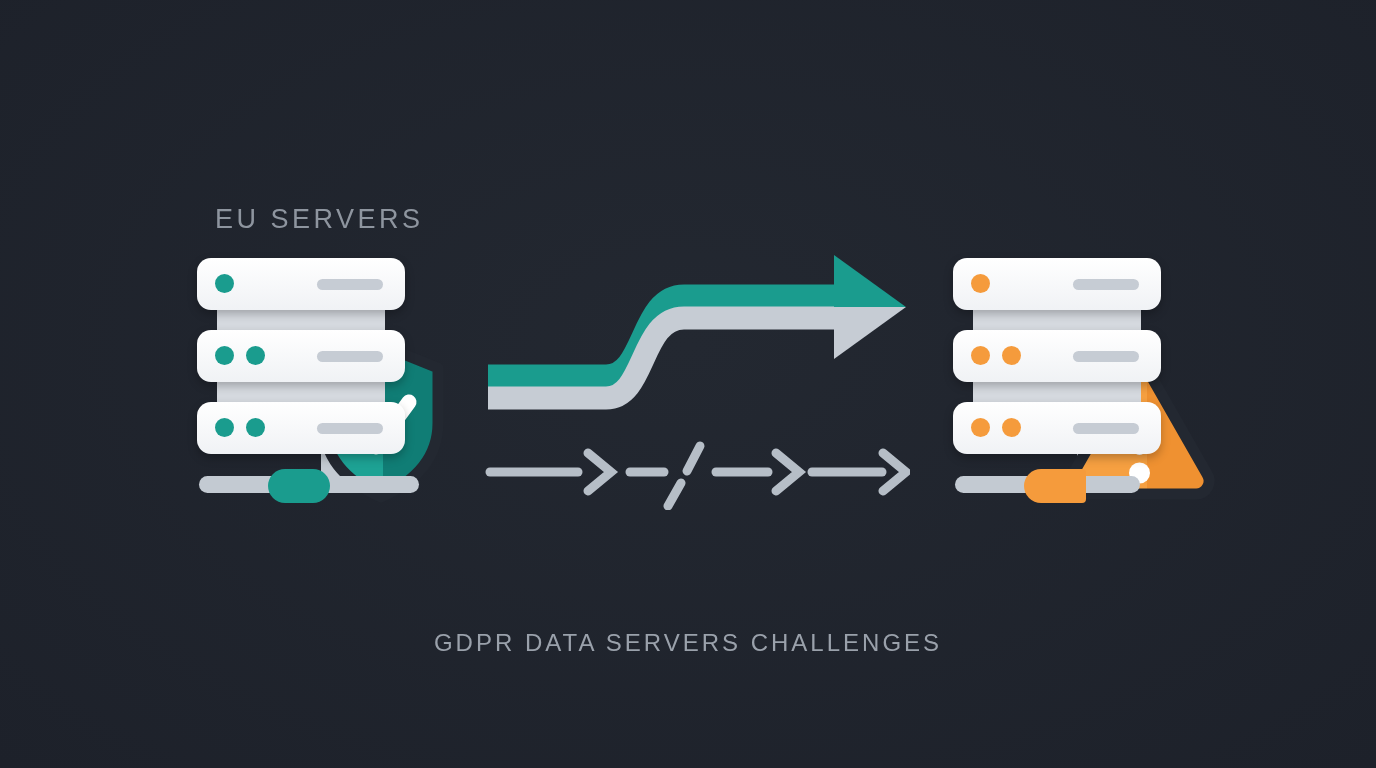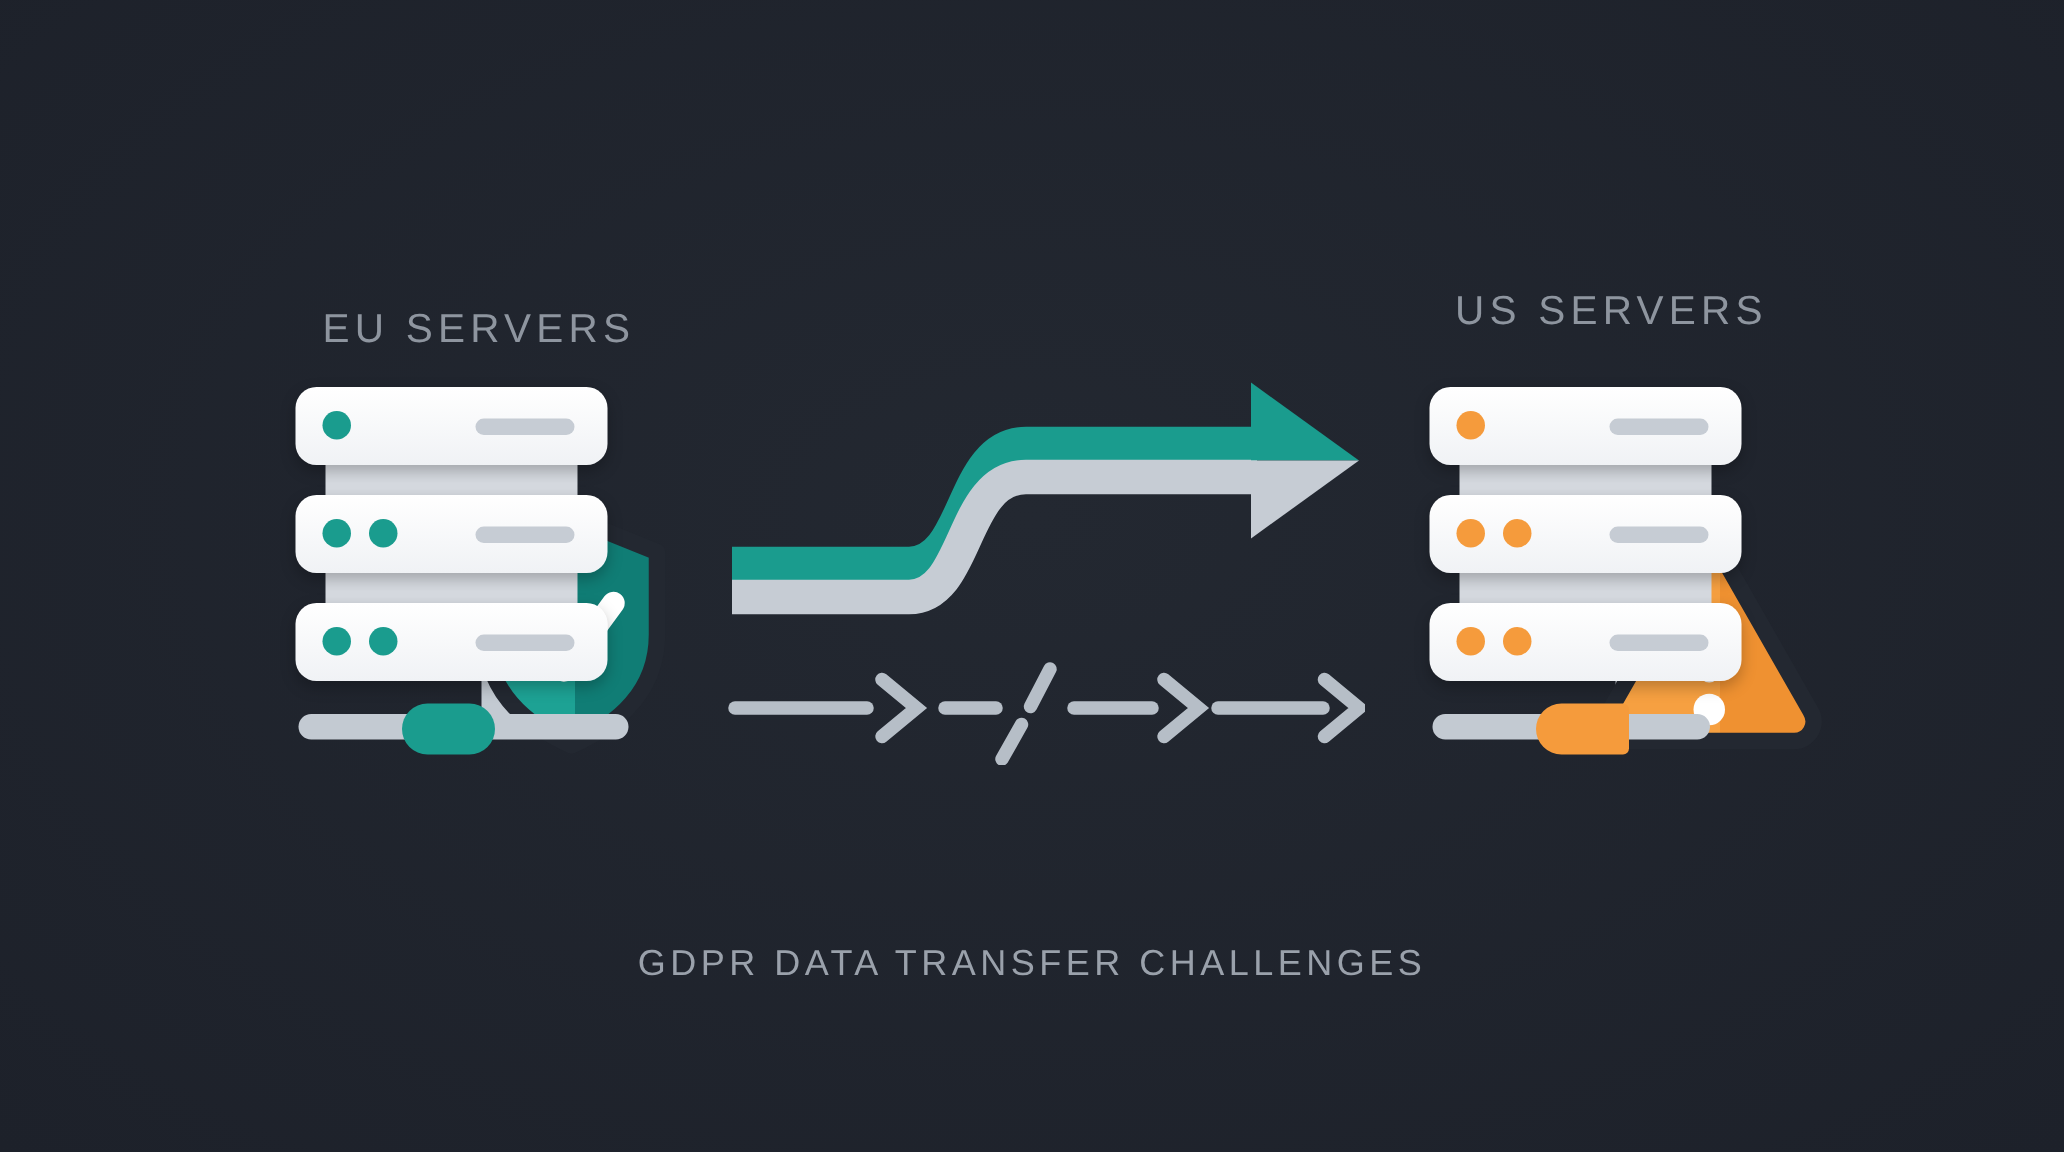--- a/index.html
+++ b/index.html
@@ -54,21 +54,20 @@
   .stack.us .node{background:var(--orange,#f59b3c);border-radius:17px 4px 4px 17px;}
   
   .abs{position:absolute;}
 </style>
 </head>
 <body>
 
 <div class="stage">
 
   <div class="zone-label" style="left:215px;top:192px;margin-top:12px;">EU SERVERS</div>
-  <div class="zone-label" style="left:970px;top:192px;">US SERVERS</div>
 
   <div class="stack eu abs" style="left:197px;top:258px;">
     <div class="connector c1"></div>
     <div class="connector c2"></div>
     <div class="stem"></div>
     <div class="base-bar"></div>
     <div class="node"></div>
     <div class="slab s1">
       <div class="dot d1"></div>
       <div class="pill"></div>
@@ -148,15 +147,15 @@
         <stop offset="0.55" stop-color="#f6a041"></stop>
         <stop offset="0.55" stop-color="#ef9131"></stop>
         <stop offset="1" stop-color="#ef9131"></stop>
       </linearGradient>
     </defs>
     <path d="M71 18 a13 13 0 0 1 22 0 L149 116 a13 13 0 0 1 -11 20 H26 a13 13 0 0 1 -11 -20 Z" fill="url(#triGrad)" stroke="#232831" stroke-width="11" stroke-linejoin="round"></path>
     <rect x="75" y="48" width="13" height="49" rx="6.5" fill="#ffffff"></rect>
     <circle cx="81.5" cy="115" r="10.5" fill="#ffffff"></circle>
   </svg>
 
-  <div class="caption">GDPR DATA TRANSFER CHALLENGES</div>
+  <div class="caption">GDPR DATA SERVERS CHALLENGES</div>
 
 </div>
 
 </body></html>

